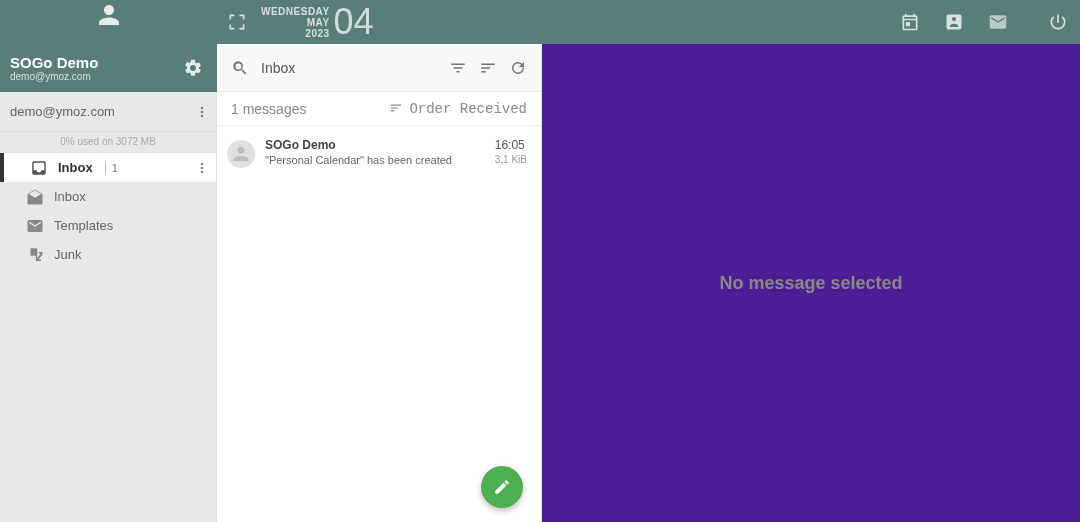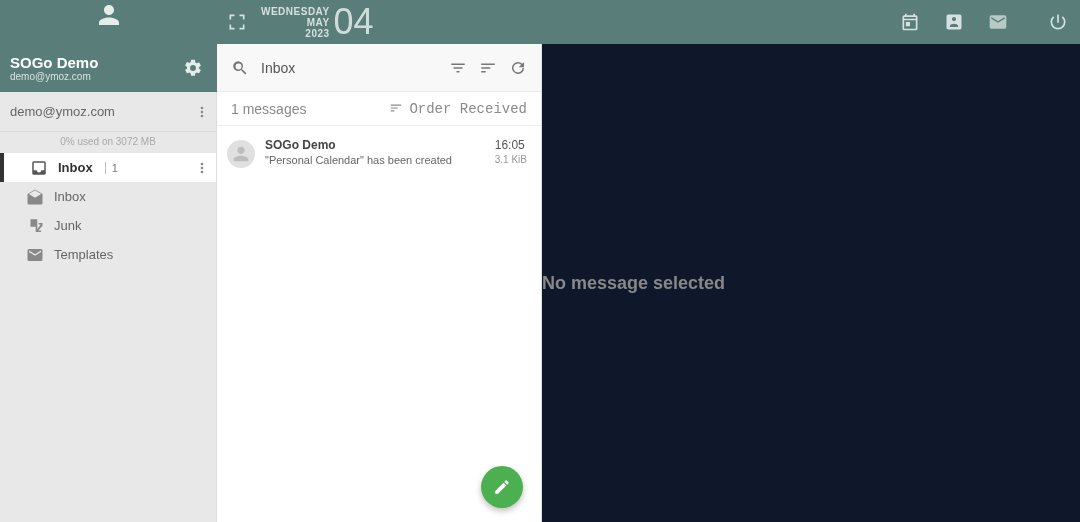--- a/index.html
+++ b/index.html
@@ -59,21 +59,21 @@
   .message-sender { font-size: 12px; font-weight: 700; color: #444; }
   .message-subject { font-size: 11px; color: #666; margin-top: 2px; }
   .message-meta { flex-shrink: 0; }
   .message-time { font-size: 12px; color: #555; }
   .message-size { font-size: 10px; color: #999; margin-top: 2px; }
 
   .fab { position: absolute; bottom: 14px; right: 18px; width: 42px; height: 42px; border-radius: 50%; background: #4caf50; display: flex; align-items: center; justify-content: center; box-shadow: 0 3px 6px rgba(0,0,0,0.25); cursor: pointer; }
   .fab svg { width: 18px; height: 18px; fill: #fff; }
 
   
-  .reader { flex: 1; background: #0f172a; display: flex; align-items: center; justify-content: flex-start; }
+  .reader { flex: 1; background: #4c1d95; display: flex; align-items: center; justify-content: center; }
   .reader-empty { font-size: 18px; font-weight: 700; color: #888; }
 
   .avatar-big { width: 30px; height: 30px; fill: #e5ecea; }
 
   .two-row-left { display: flex; flex-direction: column; }
 </style>
 </head>
 <body>
 
 <div class="topbar">
@@ -163,30 +163,30 @@
       <svg class="folder-icon" viewBox="0 0 24 24">
           <path d="M21.99 8 12 2 2 8v12a2 2 0 0 0 2 2h16a2 2 0 0 0 2-2l-.01-12zM12 13 3.74 7.84 12 3l8.26 4.84L12 13z"></path>
         </svg>
       <span>Inbox</span>
     </div>
 
 
 
     <div class="folder">
       <svg class="folder-icon" viewBox="0 0 24 24">
+          <path d="M20 4H4a2 2 0 0 0-2 2v12a2 2 0 0 0 2 2h16a2 2 0 0 0 2-2V6a2 2 0 0 0-2-2zm0 4-8 5-8-5V6l8 5 8-5v2z"></path>
+        </svg>
+      <span>Templates</span>
+    </div>
+
+    <div class="folder">
+      <svg class="folder-icon" viewBox="0 0 24 24">
           <path d="M15 3H6v10h9V3zm7 5h-5v2h2.6L15 16.2V13h-2v7h7v-2h-3.6L22 11.8V8z"></path>
         </svg>
       <span>Junk</span>
-    </div>
-
-    <div class="folder">
-      <svg class="folder-icon" viewBox="0 0 24 24">
-          <path d="M20 4H4a2 2 0 0 0-2 2v12a2 2 0 0 0 2 2h16a2 2 0 0 0 2-2V6a2 2 0 0 0-2-2zm0 4-8 5-8-5V6l8 5 8-5v2z"></path>
-        </svg>
-      <span>Templates</span>
     </div>
 
 
   </div>
 
   <div class="msglist">
     <div class="list-toolbar">
       <span class="icon">
         <svg class="tool-icon" viewBox="0 0 24 24">
             <path d="M15.5 14h-.79l-.28-.27a6.5 6.5 0 1 0-.7.7l.27.28v.79l5 5L20.49 19l-5-5zM10 14a4 4 0 1 1 0-8 4 4 0 0 1 0 8z"></path>

